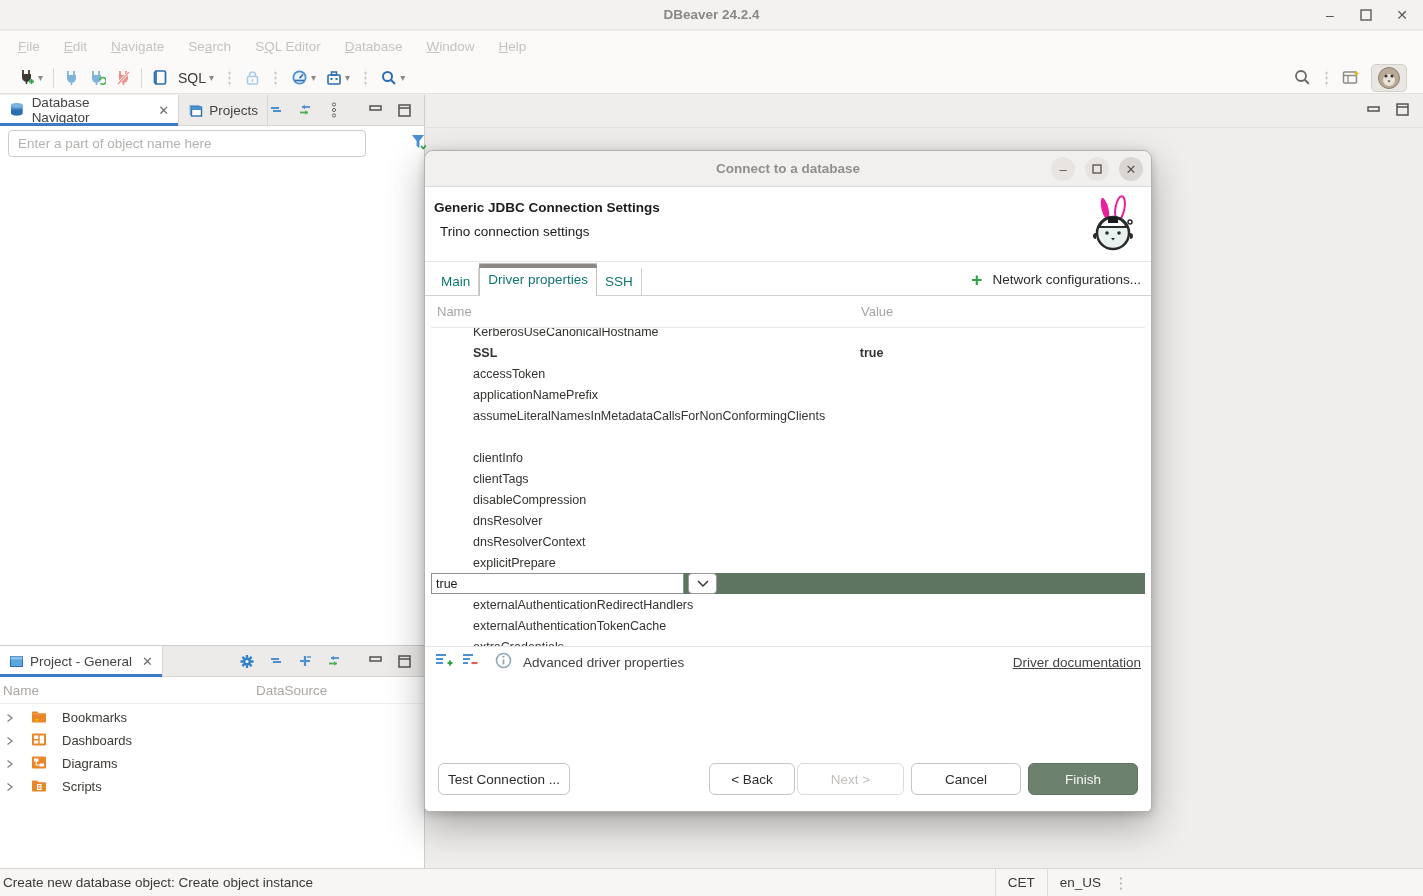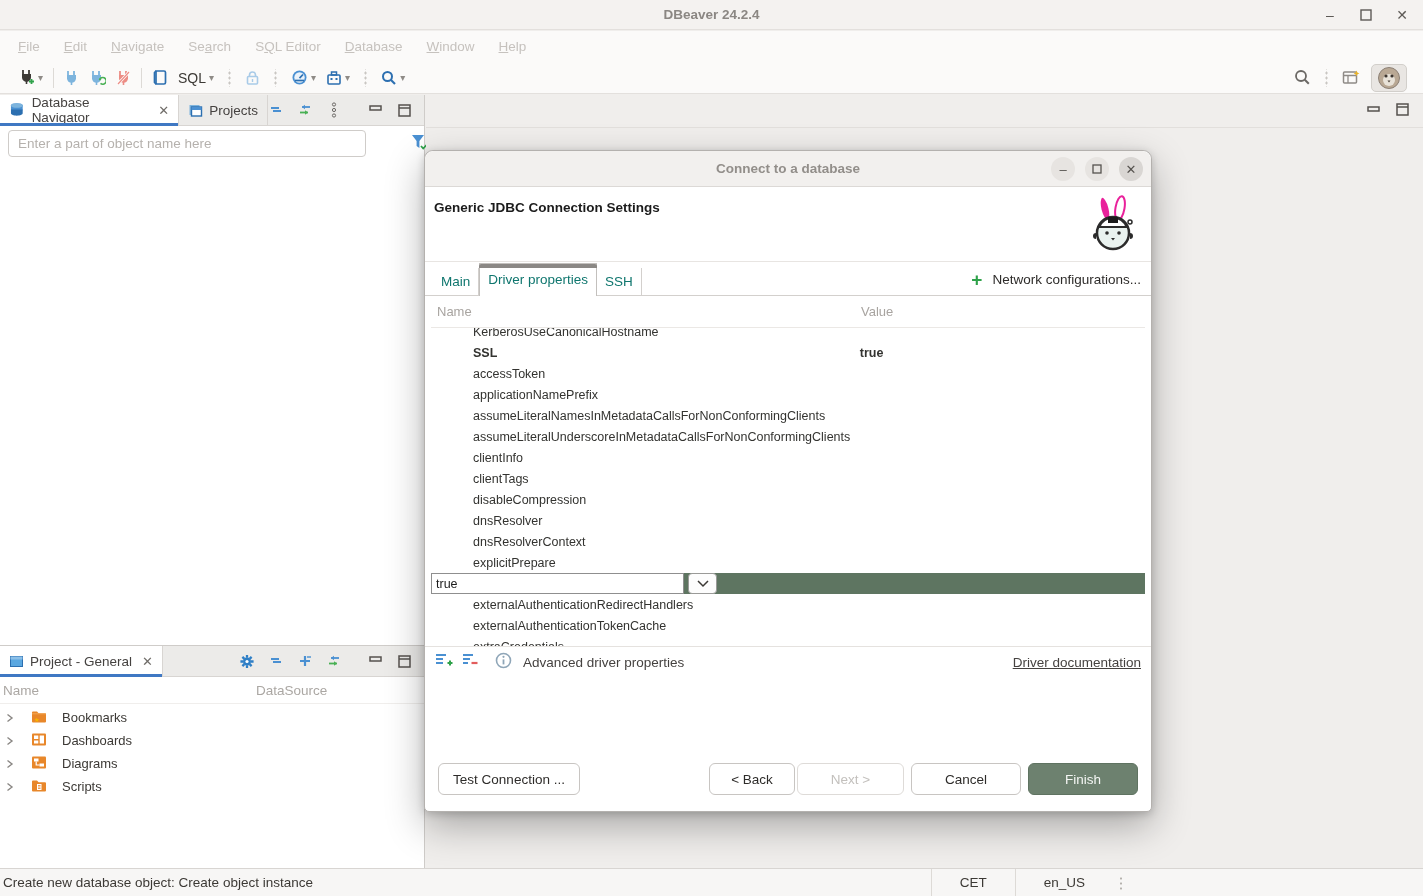--- a/index.html
+++ b/index.html
@@ -55,21 +55,21 @@
   .tree-row { height:23px; display:flex; align-items:center; font-size:13px; color:#3c3935; gap:15px; padding-left:6px; }
   .tree-chevron { width:10px; display:flex; align-items:center; }
 
   .editor-area { position:absolute; left:426px; top:0; width:997px; height:773px; background:#f0eeec; }
   .editor-strip { height:33px; border-bottom:1px solid #e2dfdc; display:flex; align-items:center; justify-content:flex-end; gap:16px; padding-right:14px; }
 
   
   .statusbar { position:absolute; left:0; top:868px; width:1423px; height:28px; background:#f7f6f5; border-top:1px solid #d8d5d2; display:flex; align-items:center; font-size:13.5px; color:#3c3935; }
   .status-msg { padding-left:3px; }
   .status-right { margin-left:auto; display:flex; align-items:center; height:100%; margin-right:300px; }
-  .status-cell { padding:0 28px; height:100%; display:flex; align-items:center; border-left:1px solid #ddDAd6; border-left:1px solid #dddad6;text-align:center; }
+  .status-cell { padding:0 12px; height:100%; display:flex; align-items:center; border-left:1px solid #ddDAd6; border-left:1px solid #dddad6;text-align:center; }
   .status-cell:last-of-type { border-right:1px solid #dddad6; }
   .grip-dots { width:4px; height:14px; margin-left:6px; background-image:radial-gradient(circle,#b5b1ad 1px,transparent 1.2px); background-size:4px 5px; background-repeat:repeat-y; }
 
   
   .dialog { position:absolute; left:424px; top:150px; width:728px; height:662px; background:#ffffff; border:1px solid #b4b1ae; border-radius:9px 9px 5px 5px; box-shadow:0 14px 38px rgba(0,0,0,.3), 0 2px 8px rgba(0,0,0,.18); display:flex; flex-direction:column; z-index:50; }
   .dlg-titlebar { height:36px; background:#f2f0ee; border-bottom:1px solid #dcd9d6; border-radius:9px 9px 0 0; display:flex; align-items:center; justify-content:center; position:relative; }
   .dlg-title { font-size:13.5px; font-weight:bold; color:#928e8a; }
   .dlg-controls { position:absolute; right:8px; top:6px; display:flex; gap:10px; }
   .dlg-circle { width:24px; height:24px; border-radius:50%; background:#e7e4e1; display:flex; align-items:center; justify-content:center; color:#55524e; font-size:13px; }
   .dlg-circle.close { background:#d9d6d3; }
@@ -103,21 +103,21 @@
   .prop-drop { position:absolute; left:257px; top:0; width:29px; height:21px; background:#fdfdfd; border:1px solid #9a9a98; border-radius:4px; display:flex; align-items:center; justify-content:center; }
 
   .dlg-row-toolbar { height:31px; border-top:1px solid #e5e2df; display:flex; align-items:center; gap:9px; padding:0 10px; }
   .adv-label { font-size:13.5px; color:#454240; margin-left:2px; }
   .doc-link { margin-left:auto; font-size:13.5px; color:#454240; text-decoration:underline; }
 
   .dlg-filler { flex:1; background:#ffffff; }
 
   .dlg-buttons { height:56px; display:flex; align-items:center; padding:0 13px 8px 13px; }
   .btn { height:32px; background:#ffffff; border:1px solid #c8c5c2; border-radius:6px; font-size:13.5px; color:#2e2c2a; font-family:"Liberation Sans",sans-serif; display:flex; align-items:center; justify-content:center; }
-  .btn-test { width:142px; }
+  .btn-test { width:132px; }
   .btn-group { margin-left:auto; display:flex; gap:7px; }
   .btn-back { width:86px; }
   .btn-next { width:107px; color:#c3c0bd; border-color:#dedbd8; margin-left:-5px; }
   .btn-cancel { width:110px; }
   .btn-finish { width:110px; background:#6d816f; border-color:#5f7361; color:#f4f6f4; }
 </style>
 </head>
 <body>
 
 <div class="app">
@@ -480,20 +480,21 @@
           <svg width="10" height="10" viewBox="0 0 10 10">
               <rect x="1" y="1" width="8" height="8" fill="none" stroke="#55524e" stroke-width="1.3"></rect>
             </svg>
         </div>
         <div class="dlg-circle close">✕</div>
       </div>
     </div>
 
     <div class="dlg-header">
       <div class="dlg-heading">Generic JDBC Connection Settings</div>
+      <div class="dlg-subheading">Trino connection settings</div>
       <div class="mascot">
         <svg width="48" height="58" viewBox="0 0 48 58">
           <g transform="rotate(-14 16 14)">
               <ellipse cx="16" cy="14" rx="5" ry="13" fill="#e9219b" stroke="#ffffff" stroke-width="3"></ellipse>
             </g>
           <g transform="rotate(10 31 13)">
               <ellipse cx="31" cy="13" rx="4.5" ry="12" fill="#ffffff" stroke="#e9219b" stroke-width="2"></ellipse>
             </g>
           <circle cx="24" cy="38" r="16" fill="#e9f2ef" stroke="#2b2b2b" stroke-width="2.5"></circle>
           <path d="M10.5 32a14.5 14.5 0 0 1 27 0z" fill="#ffffff" stroke="#2b2b2b" stroke-width="2"></path>
@@ -544,21 +545,20 @@
           </div>
           <div class="prop-row">
             <div class="prop-name">applicationNamePrefix</div>
             <div class="prop-value"></div>
           </div>
           <div class="prop-row">
             <div class="prop-name">assumeLiteralNamesInMetadataCallsForNonConformingClients</div>
             <div class="prop-value"></div>
           </div>
           <div class="prop-row">
-            <div class="prop-name">assumeLiteralUnderscoreInMetadataCallsForNonConformingClients</div>
             <div class="prop-value"></div>
           </div>
           <div class="prop-row">
             <div class="prop-name">clientInfo</div>
             <div class="prop-value"></div>
           </div>
           <div class="prop-row">
             <div class="prop-name">clientTags</div>
             <div class="prop-value"></div>
           </div>

